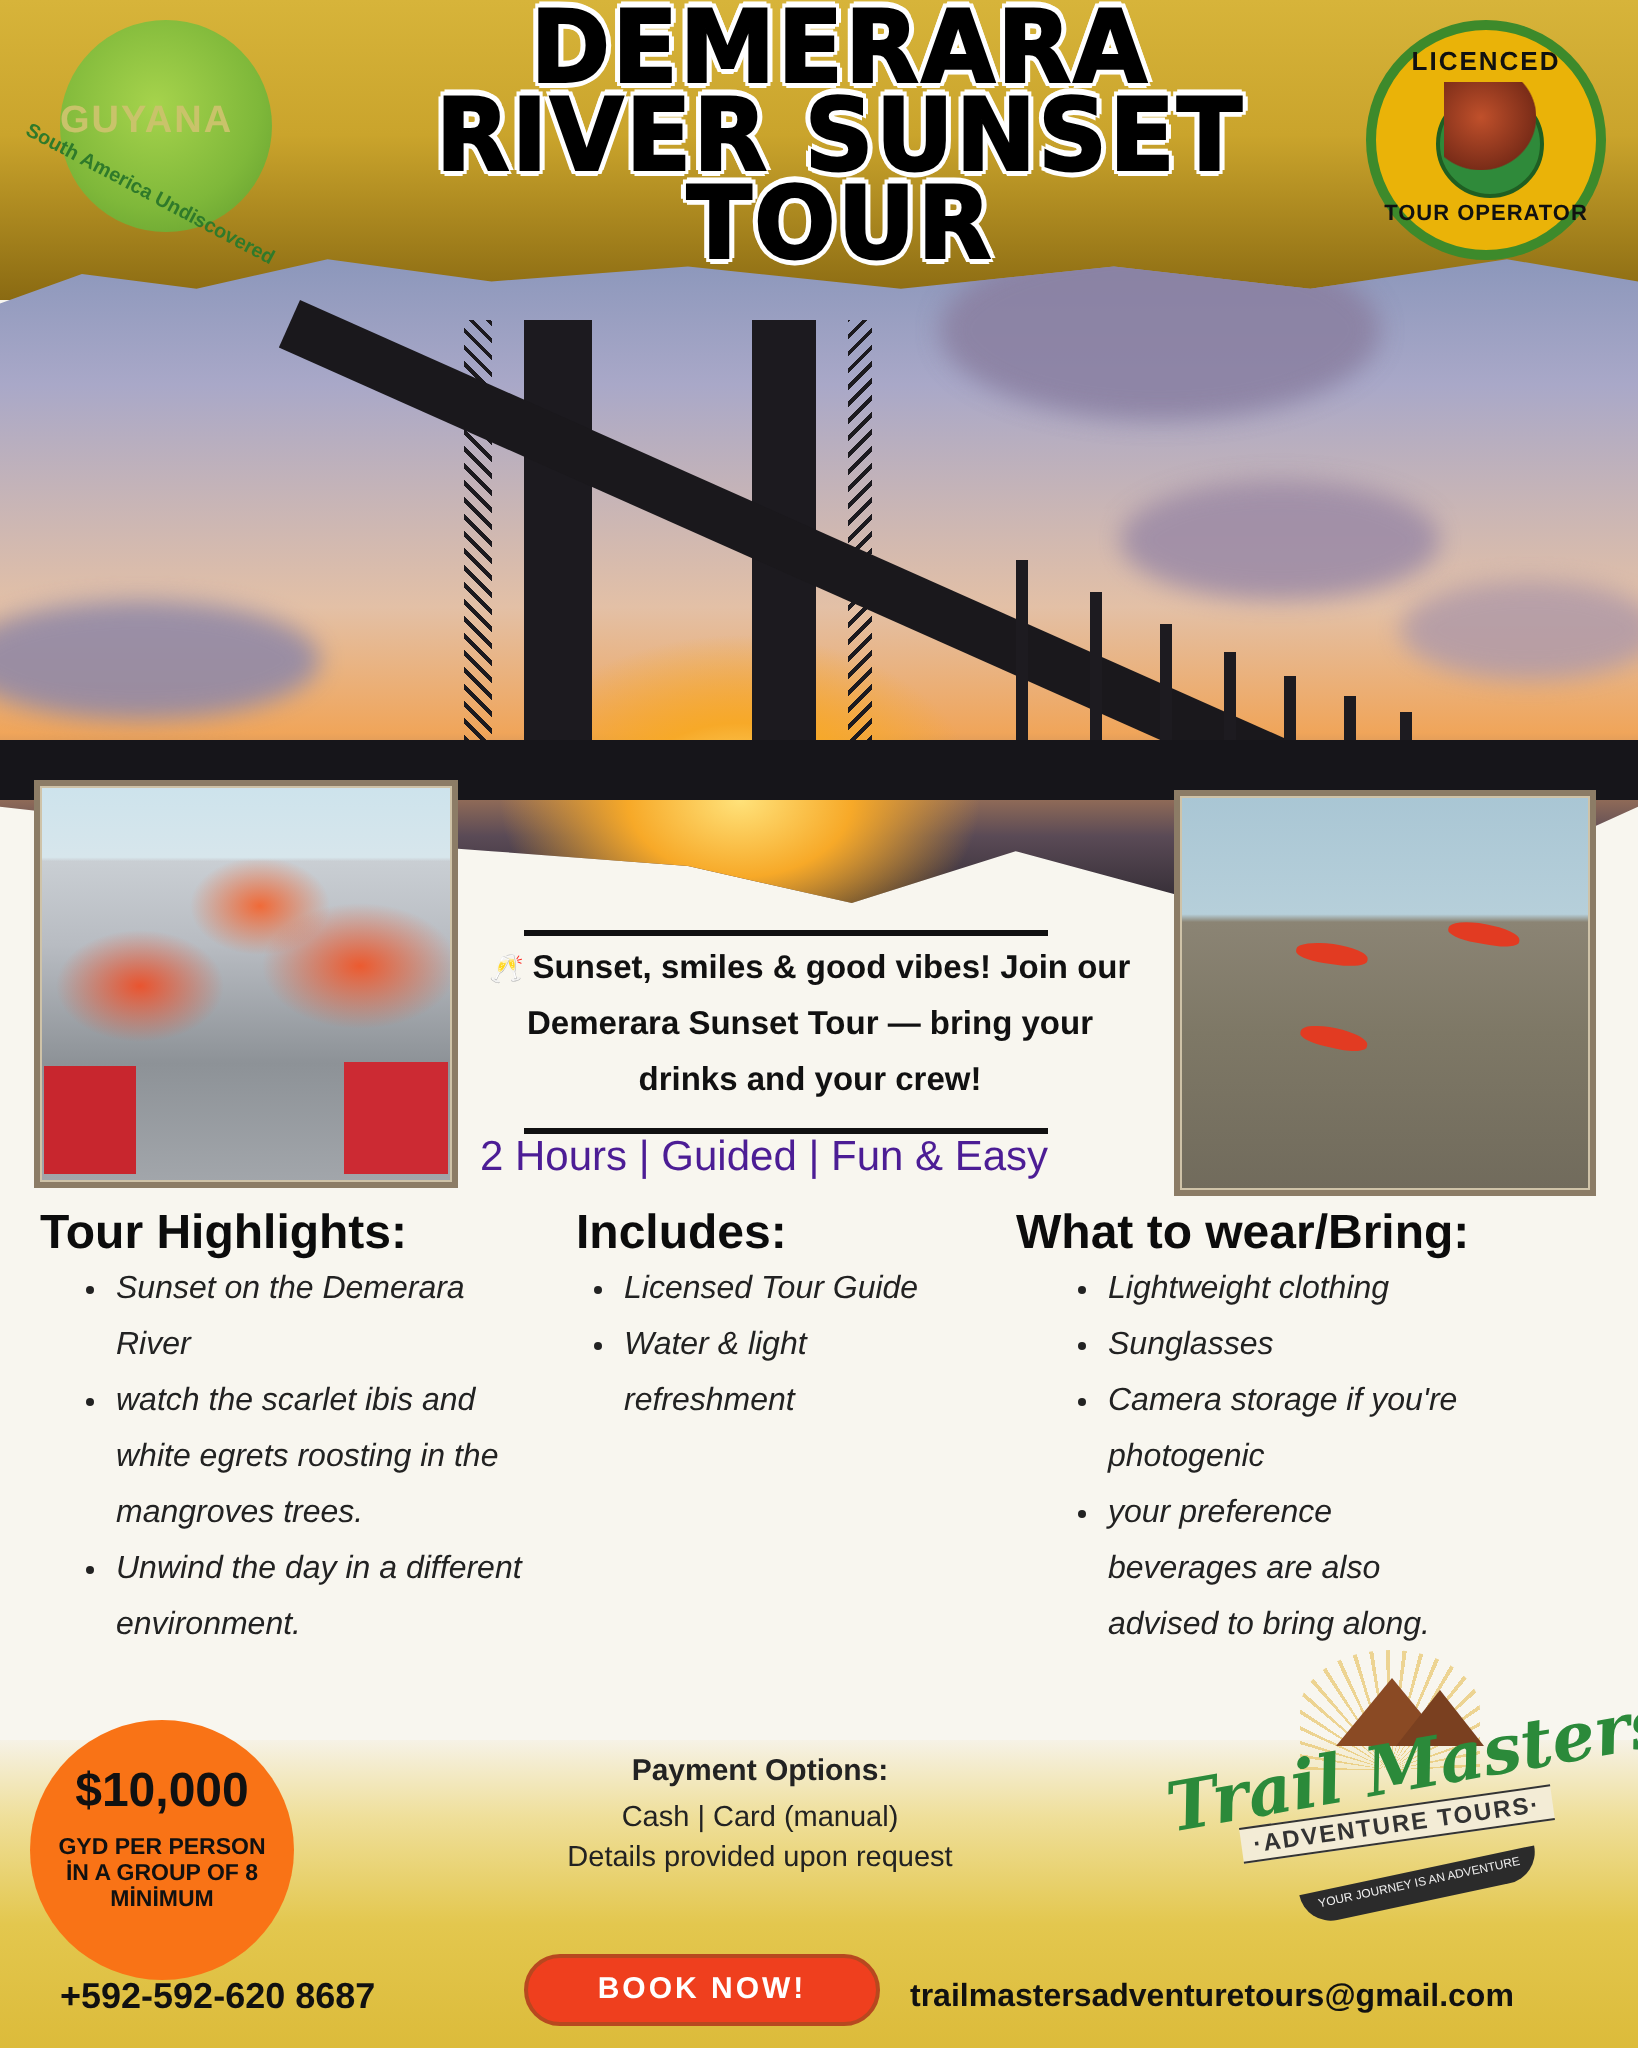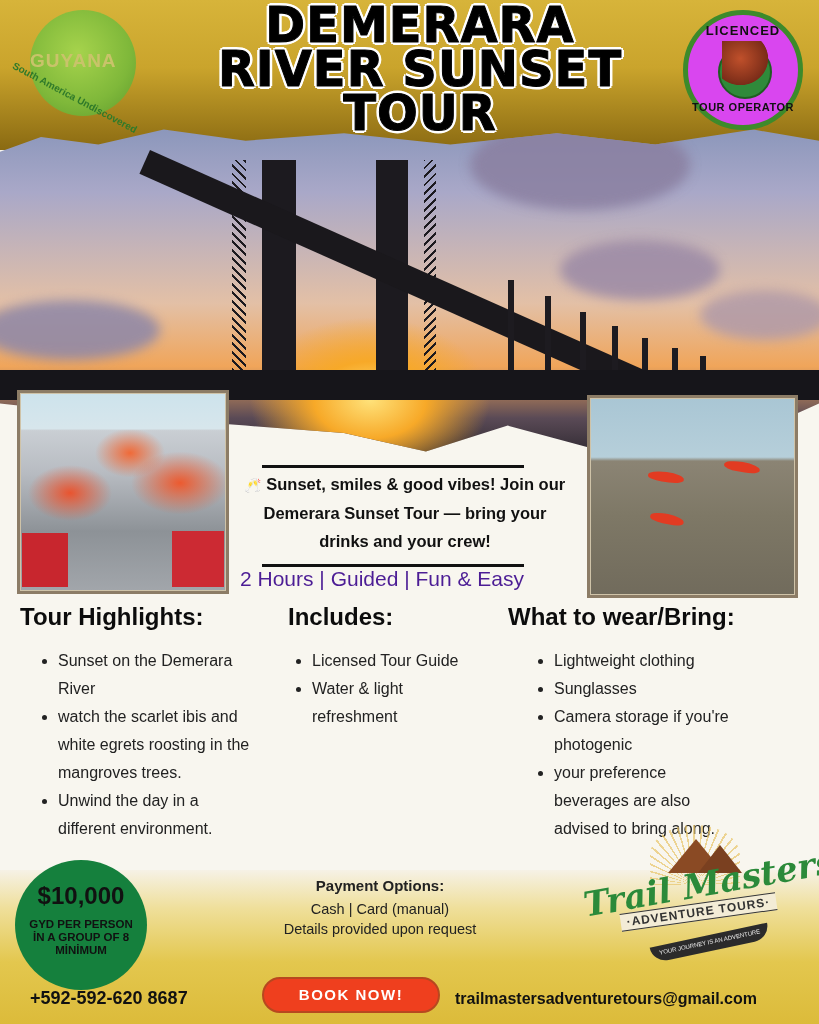--- a/index.html
+++ b/index.html
@@ -31,21 +31,21 @@
     text-shadow: 3px 0 #fff, -3px 0 #fff, 0 3px #fff, 0 -3px #fff, 2px 2px #fff, -2px -2px #fff, 2px -2px #fff, -2px 2px #fff; }
   .title div { transform:scaleY(1.05); }
 
   
   .guyana { left:30px; top:10px; width:106px; height:106px; border-radius:50%;
     background:radial-gradient(circle at 45% 40%, #a6d34c 0%, #7fb83a 60%, #5d9a2c 100%); }
   .guyana .word { position:absolute; left:0; top:40px; width:106px; font-weight:bold; font-size:19px; color:#c9c36a; letter-spacing:1px; }
   .guyana-arc { left:16px; top:60px; width:140px; font-size:10px; font-weight:bold; color:#2f7a2a; transform:rotate(28deg); transform-origin:left top; }
 
   
-  .licence { left:683px; top:10px; width:120px; height:120px; border-radius:50%; background:#d946ef; border:5px solid #3d8a2b; box-sizing:border-box;text-decoration:underline; }
+  .licence { left:683px; top:10px; width:120px; height:120px; border-radius:50%; background:#eab308; border:5px solid #3d8a2b; box-sizing:border-box;text-decoration:underline; }
   .licence .inner { position:absolute; left:30px; top:30px; width:50px; height:50px; border-radius:50%; background:#2f8a3a; border:2px solid #1f5e22; }
   .licence .bird { position:absolute; left:34px; top:26px; width:46px; height:44px; background:radial-gradient(ellipse at 40% 40%, #c0502b 0%, #7a2c18 70%, rgba(0,0,0,0) 72%); }
   .licence .t1 { position:absolute; left:0; top:8px; width:110px; text-align:center; font-weight:900; font-size:13px; color:#111; letter-spacing:1px; }
   .licence .t2 { position:absolute; left:0; top:86px; width:110px; text-align:center; font-weight:900; font-size:11px; color:#111; letter-spacing:.5px; }
 
   
   .photo { box-sizing:border-box; border:3px solid #8c7c66; box-shadow: 0 0 0 1px #cfc3a8 inset; }
   .boat { left:17px; top:390px; width:212px; height:204px;
     background:
       linear-gradient(180deg,#cde3ec 0%,#d7e6ec 18%,rgba(0,0,0,0) 19%),
@@ -60,33 +60,33 @@
   .bird-r { position:absolute; background:#e23b22; border-radius:50% 50% 40% 40%; }
 
   
   .rule { background:#111; height:3px; }
   .tagline { left:240px; top:470px; width:330px; text-align:center; font-weight:bold; font-size:16.5px; line-height:28px; color:#111; }
   .tagline .glass { color:#e2c15a; font-size:14px; margin-right:4px; }
   .stats { left:240px; top:567px; width:335px; font-weight:normal; font-size:21px; color:#4c1d95; }
 
   
   .sec-h { font-weight:bold; color:#0c0c0c; font-size:24px; }
-  ul.list { margin:16px; padding:0 0 0 18px; list-style:disc; }
+  ul.list { margin:0; padding:0 0 0 18px; list-style:disc;font-style:italic; }
   ul.list li { font-size:16px; line-height:28px; color:#222; }
   .col1 { left:20px; top:603px; width:250px; }
   .col1 ul { margin-left:20px; }
   .col2 { left:288px; top:603px; width:200px; }
   .col2 ul { margin-left:6px; }
   .col3 { left:508px; top:603px; width:300px; }
   .col3 ul { margin-left:28px; }
 
   
   .bottom-band { left:0; top:870px; width:819px; height:154px;
     background:linear-gradient(180deg,#f6f2e6 0%,#efdf9a 25%,#e3c74e 60%,#dcbb3a 100%); }
-  .price { left:15px; top:860px; width:132px; height:130px; border-radius:50%; background:#15803d; text-align:center; }
+  .price { left:15px; top:860px; width:132px; height:130px; border-radius:50%; background:#f97316; text-align:center; }
   .price .amt { position:absolute; left:0; top:22px; width:132px; font-weight:900; font-size:24px; color:#111; }
   .price .sub { position:absolute; left:0; top:58px; width:132px; font-weight:bold; font-size:11.5px; line-height:13px; color:#111; }
   .phone { left:30px; top:988px; font-weight:bold; font-size:18px; color:#111; }
   .pay { left:258px; top:877px; width:244px; text-align:center; color:#222; }
   .pay .h { font-weight:bold; font-size:15px; margin-bottom:5px; }
   .pay .l { font-size:14.5px; line-height:20px; }
   .book { left:262px; top:977px; width:178px; height:36px; border-radius:20px; background:#ef3f1e; border:2px solid #b7481f; box-sizing:border-box;
     color:#fff; font-weight:900; font-size:15px; letter-spacing:1.5px; text-align:center; line-height:32px; }
   .email { left:455px; top:990px; font-weight:bold; font-size:16px; color:#111; }
 

